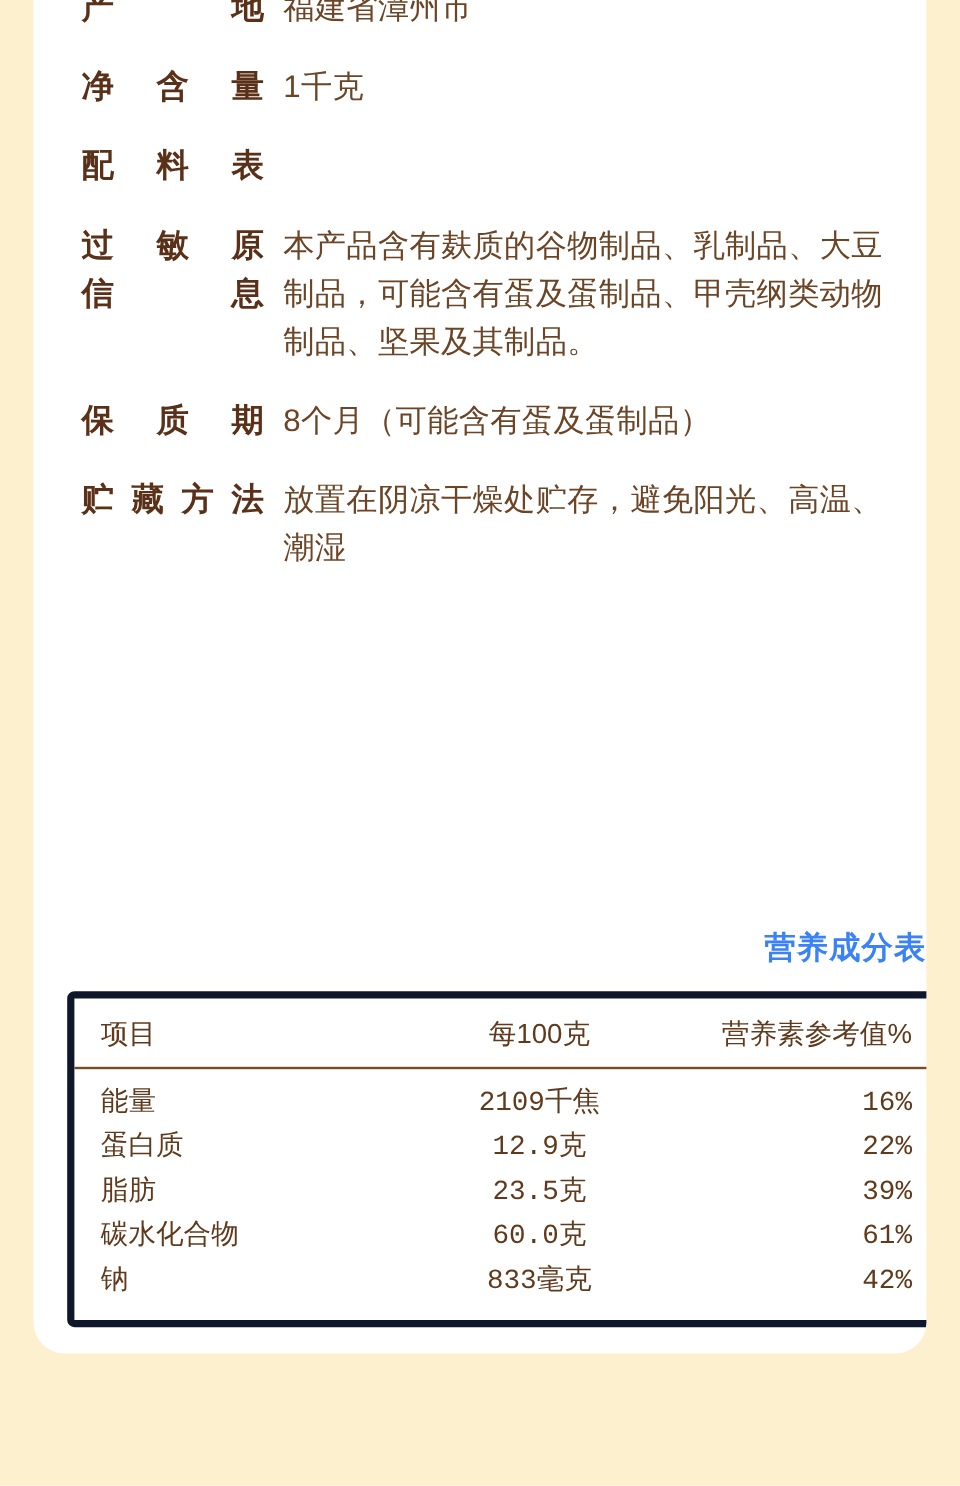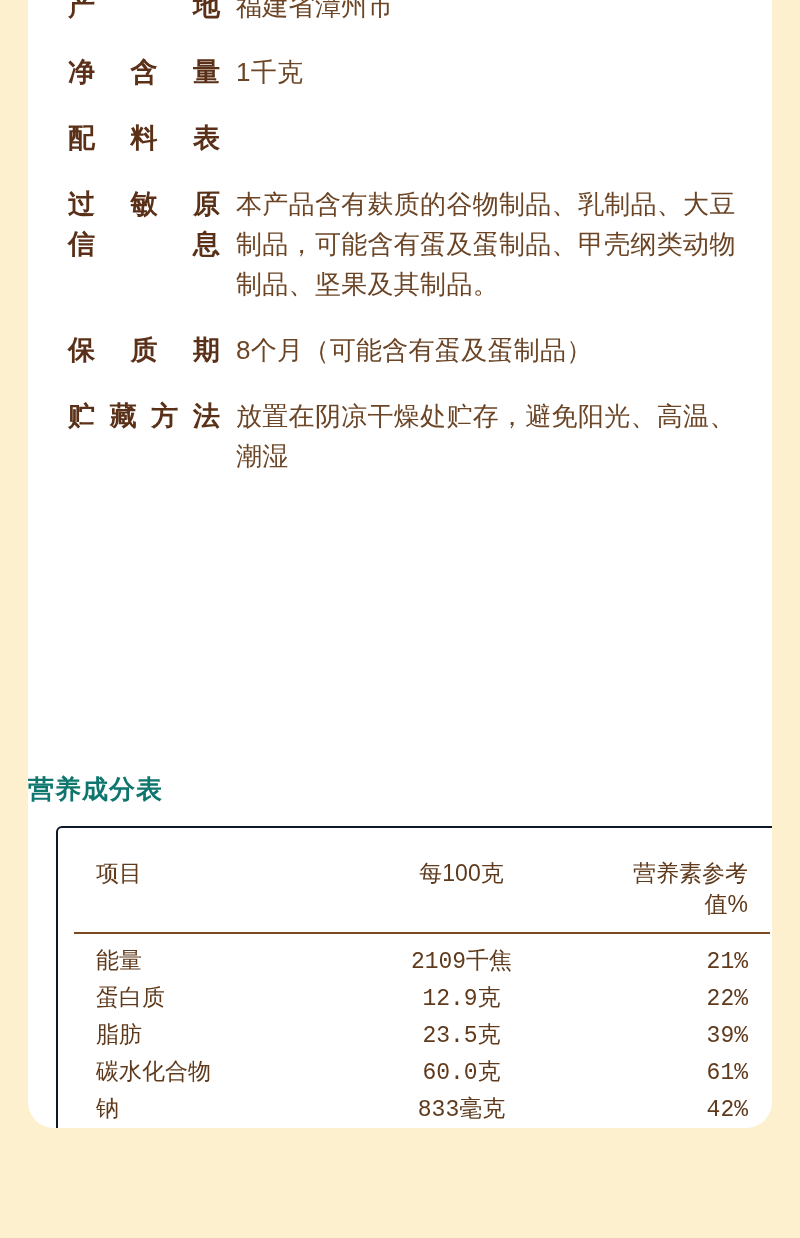--- a/index.html
+++ b/index.html
@@ -61,35 +61,35 @@
     color: #6b4526;
     font-size: 26px;
     line-height: 40px;
     letter-spacing: 0.3px;
   }
   .nutrition-title {
     position: absolute;
     top: 772px;
     left: 0;
     width: 744px;
-    text-align: left;
-    color: #0f766e;
+    text-align: right;
+    color: #3b82f6;
     font-size: 26px;
     font-weight: bold;
     letter-spacing: 1px;
   }
   .nutrition-box {
     position: absolute;
     left: 28px;
     top: 826px;
     width: 732px;
-    border: 2px solid #0f172a;
+    border: 6px solid #0f172a;
     border-radius: 6px;
     box-sizing: border-box;
-    padding: 16px;
+    padding: 0;
   }
   .nutri-head {
     display: flex;
     padding: 14px 22px 12px 22px;
     border-bottom: 2px solid #7b4a22;
     color: #5f3a1c;
     font-size: 23px;
   }
   .nutri-row {
     display: flex;
@@ -203,21 +203,21 @@
     <div class="nutrition-box">
       <div class="nutri-head">
         <div class="col-item">项目</div>
         <div class="col-per">每100克</div>
         <div class="col-nrv">营养素参考值%</div>
       </div>
       <div class="nutri-body">
         <div class="nutri-row">
           <div class="col-item">能量</div>
           <div class="col-per">2109千焦</div>
-          <div class="col-nrv">21%</div>
+          <div class="col-nrv">16%</div>
         </div>
         <div class="nutri-row">
           <div class="col-item">蛋白质</div>
           <div class="col-per">12.9克</div>
           <div class="col-nrv">22%</div>
         </div>
         <div class="nutri-row">
           <div class="col-item">脂肪</div>
           <div class="col-per">23.5克</div>
           <div class="col-nrv">39%</div>

